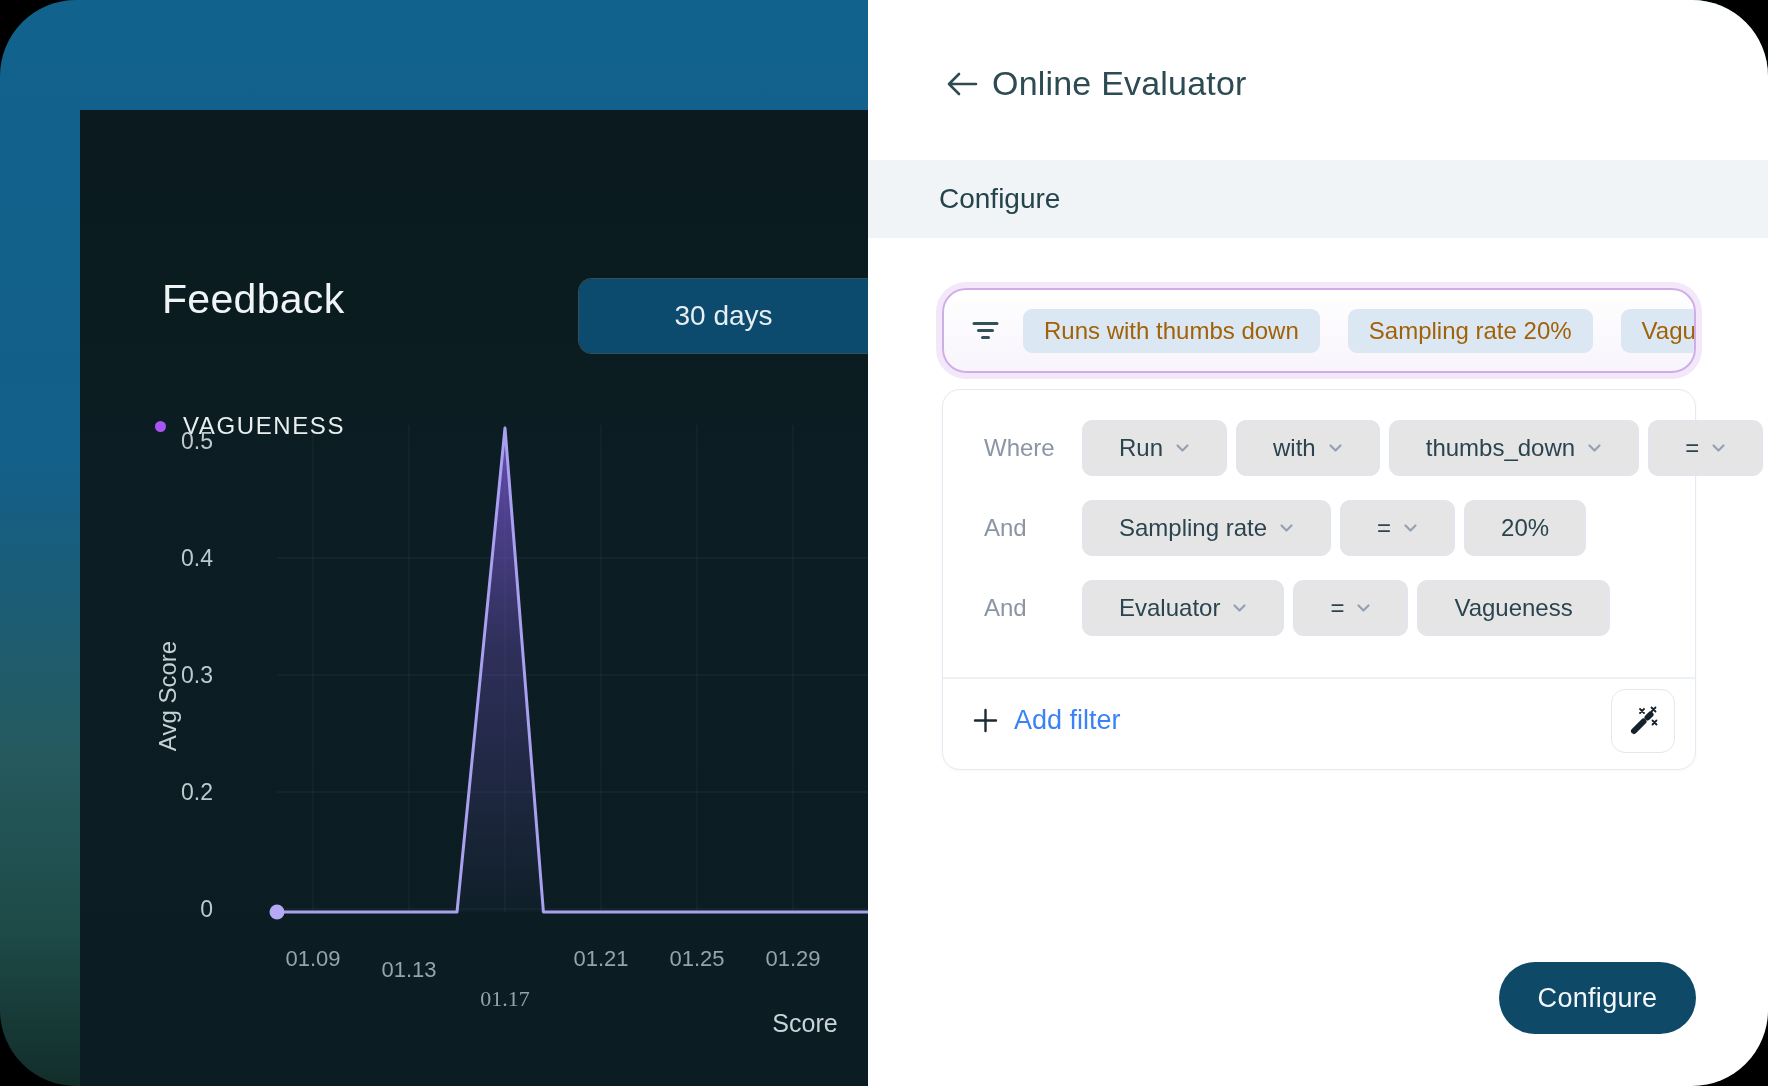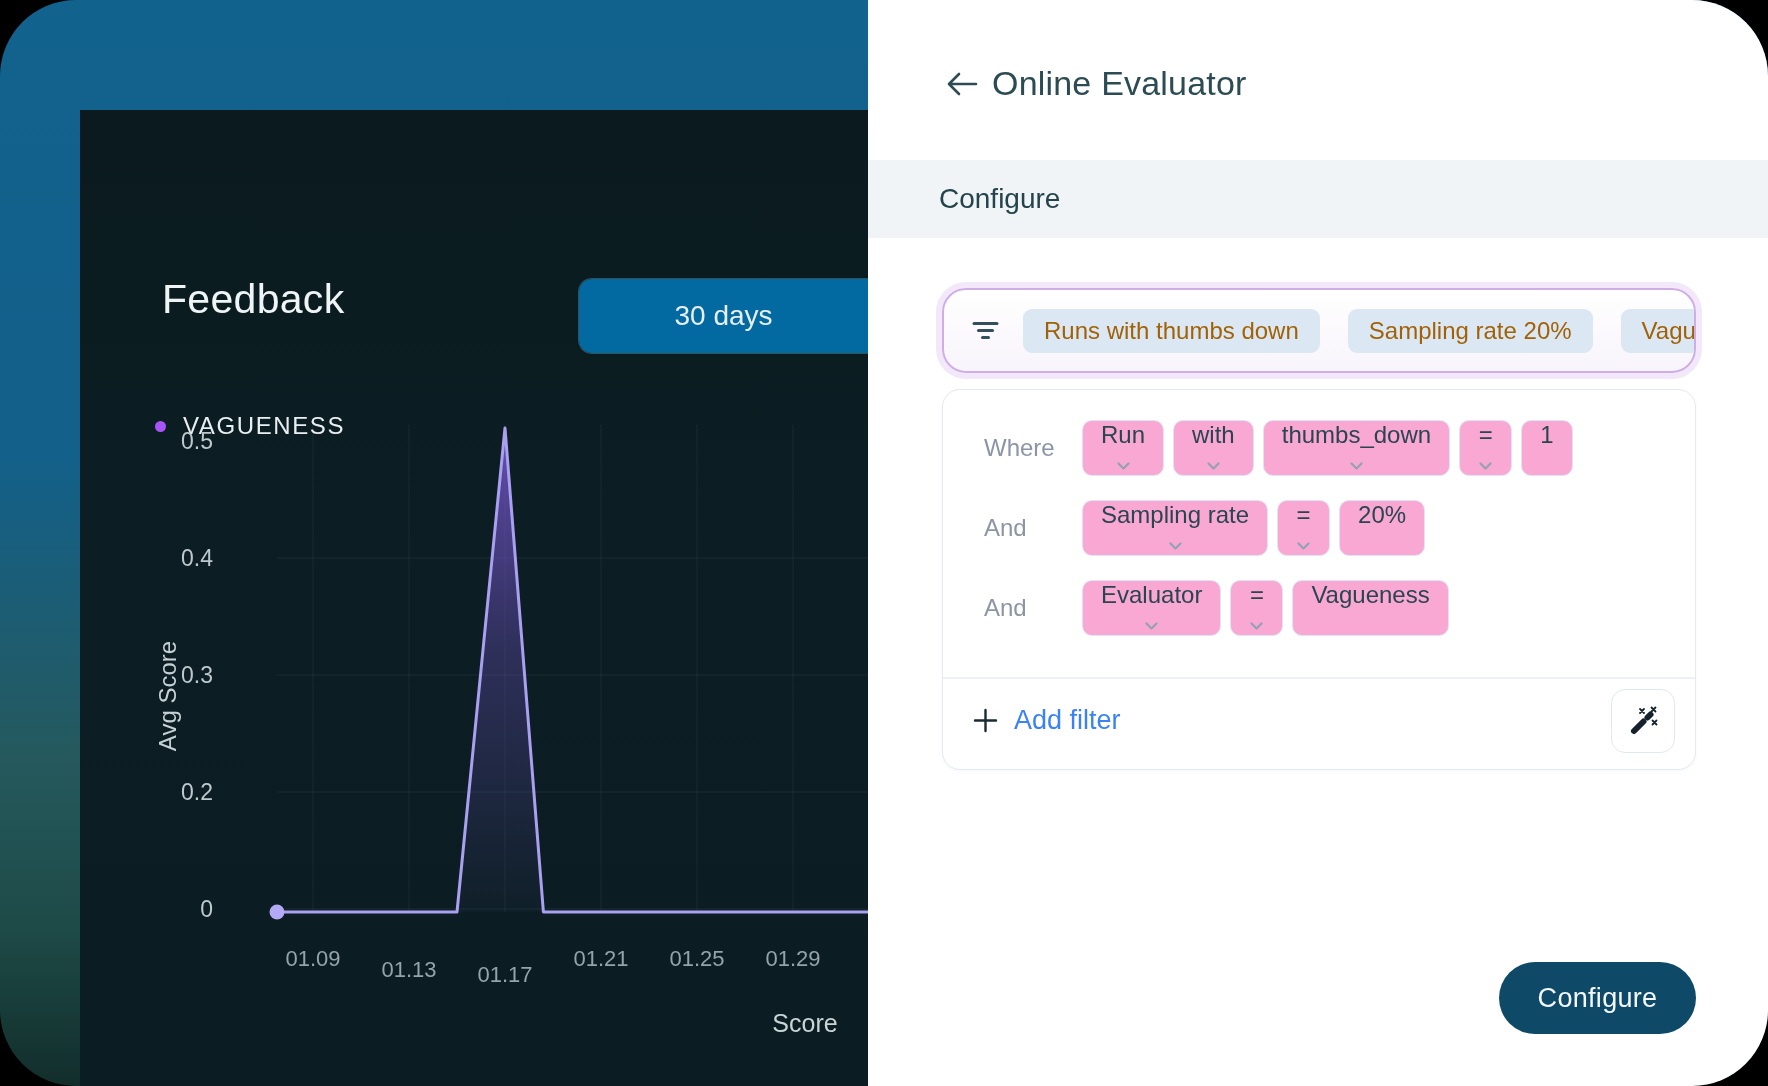--- a/index.html
+++ b/index.html
@@ -10,21 +10,21 @@
   
   .chart-panel{position:absolute;left:80px;top:110px;width:788px;height:976px;
     background:linear-gradient(180deg,#0a1a1f 0%,#0c1e23 40%,#0b1d22 100%);}
   .fb-title{position:absolute;left:82px;top:166px;font-size:41px;font-weight:500;color:#eff4f6;letter-spacing:.3px;}
   .legend{position:absolute;left:75px;top:302px;display:flex;align-items:center;gap:17px;}
   .legend-dot{width:11px;height:11px;border-radius:50%;background:#a855f7;}
   .legend-label{font-size:24px;color:#e9eff1;letter-spacing:1.6px;}
   .range{position:absolute;left:498px;top:168px;width:290px;height:76px;border:1px solid #34515b;border-right:none;
     border-radius:14px 0 0 14px;display:flex;overflow:hidden;box-sizing:border-box;background:#0e2126;}
   .range-seg{display:flex;align-items:center;justify-content:center;font-size:28px;color:#c9d6da;cursor:pointer;}
-  .range-seg.active{background:#0369a1;color:#e6eef1;}
+  .range-seg.active{background:#0c4a6e;color:#e6eef1;}
   .chart-svg{position:absolute;left:0;top:0;}
   .ylab{position:absolute;width:72px;text-align:right;font-size:23px;color:#bdc9cf;}
   .xlab{position:absolute;width:96px;text-align:center;font-size:22px;color:#95a3ab;}
   .ax-y{position:absolute;left:88px;top:586px;transform:translate(-50%,-50%) rotate(-90deg);
         font-size:24px;color:#c6d1d6;white-space:nowrap;}
   .ax-x{position:absolute;left:725px;top:913px;transform:translate(-50%,-50%);font-size:25px;color:#c9d4d9;}
   
   .right-panel{position:absolute;left:868px;top:0;width:900px;height:1086px;background:#ffffff;}
   .rp-header{position:absolute;left:77px;top:64px;display:flex;align-items:center;gap:13px;}
   .back-btn{width:34px;height:28px;display:flex;align-items:center;justify-content:center;cursor:pointer;}
@@ -36,23 +36,23 @@
     border:2px solid #cfaee8;background:linear-gradient(180deg,#fffffe,#f8f4fc);
     box-shadow:0 0 0 6px #f2e8fa;display:flex;align-items:center;padding-left:28px;
     box-sizing:border-box;overflow:hidden;}
   .chips-wrap{display:flex;gap:28px;align-items:center;margin-left:24px;white-space:nowrap;}
   .chip{height:44px;line-height:44px;padding:0 21px;border-radius:9px;background:#dbe7f3;color:#a16207;
     font-size:24px;font-weight:500;flex:0 0 auto;cursor:pointer;}
   .fcard{position:absolute;left:74px;top:389px;width:754px;height:381px;border:1.5px solid #e4eaf1;
     border-radius:18px;background:#fff;box-sizing:border-box;box-shadow:0 1px 3px rgba(20,40,60,.04);}
   .frow{position:absolute;left:41px;display:flex;align-items:center;height:56px;}
   .frow-label{width:98px;font-size:24px;color:#8b95a5;}
-  .fbox{display:flex;align-items:center;gap:12px;height:56px;padding:0 18px;border:1.5px solid #dfe5f4;
+  .fbox{display:flex;align-items:center;gap:12px;height:56px;padding:0 36px;border:1.5px solid #dfe5f4;
     border-radius:10px;margin-right:9px;font-size:24px;color:#2b4550;font-weight:500;box-sizing:border-box;
-    background:#f9a8d4;cursor:pointer;flex-direction:column;}
+    background:#e5e5e5;cursor:pointer;}
   .divider{position:absolute;left:0;top:287px;width:100%;height:1.5px;background:#eef1f6;}
   .addrow{position:absolute;left:30px;top:299px;height:62px;display:flex;align-items:center;gap:16px;
     font-size:27px;font-weight:500;color:#3b82f6;cursor:pointer;}
   .wand-btn{position:absolute;right:20px;top:299px;width:62px;height:62px;border:1.5px solid #e1e8f0;
     border-radius:14px;background:#fff;display:flex;align-items:center;justify-content:center;cursor:pointer;}
   .configure-btn{position:absolute;left:631px;top:962px;width:197px;height:72px;border-radius:36px;
     background:#0e4a68;color:#f4f8fa;font-size:27px;font-weight:500;display:flex;align-items:center;
     justify-content:center;cursor:pointer;letter-spacing:.3px;}
 </style>
 </head>
@@ -94,21 +94,21 @@
       </svg>
     <div class="ax-y">Avg Score</div>
     <div class="ax-x">Score</div>
   <div class="ylab" style="left: 61px; top: 318px;">0.5</div>
       <div class="ylab" style="left: 61px; top: 435px;">0.4</div>
       <div class="ylab" style="left: 61px; top: 552px;">0.3</div>
       <div class="ylab" style="left: 61px; top: 669px;">0.2</div>
       <div class="ylab" style="left: 61px; top: 786px;">0</div>
       <div class="xlab" style="left: 185px; top: 836px;">01.09</div>
       <div class="xlab" style="left: 281px; top: 847px;">01.13</div>
-      <div class="xlab" style="left: 377px; top: 852px;">01.17</div>
+      <div class="xlab" style="left: 377px; top: 876px; font-family: Liberation Serif, serif;">01.17</div>
       <div class="xlab" style="left: 473px; top: 836px;">01.21</div>
       <div class="xlab" style="left: 569px; top: 836px;">01.25</div>
       <div class="xlab" style="left: 665px; top: 836px;">01.29</div>
     </div>
 
   <div class="right-panel">
     <div class="rp-header">
       <span class="back-btn">
         <svg width="34" height="28" viewBox="0 0 34 28">
           <path d="M31 14 H4 M14 4 L4 14 L14 24" fill="none" stroke="#2c4b53" stroke-width="2.6" stroke-linecap="round" stroke-linejoin="round"></path>

